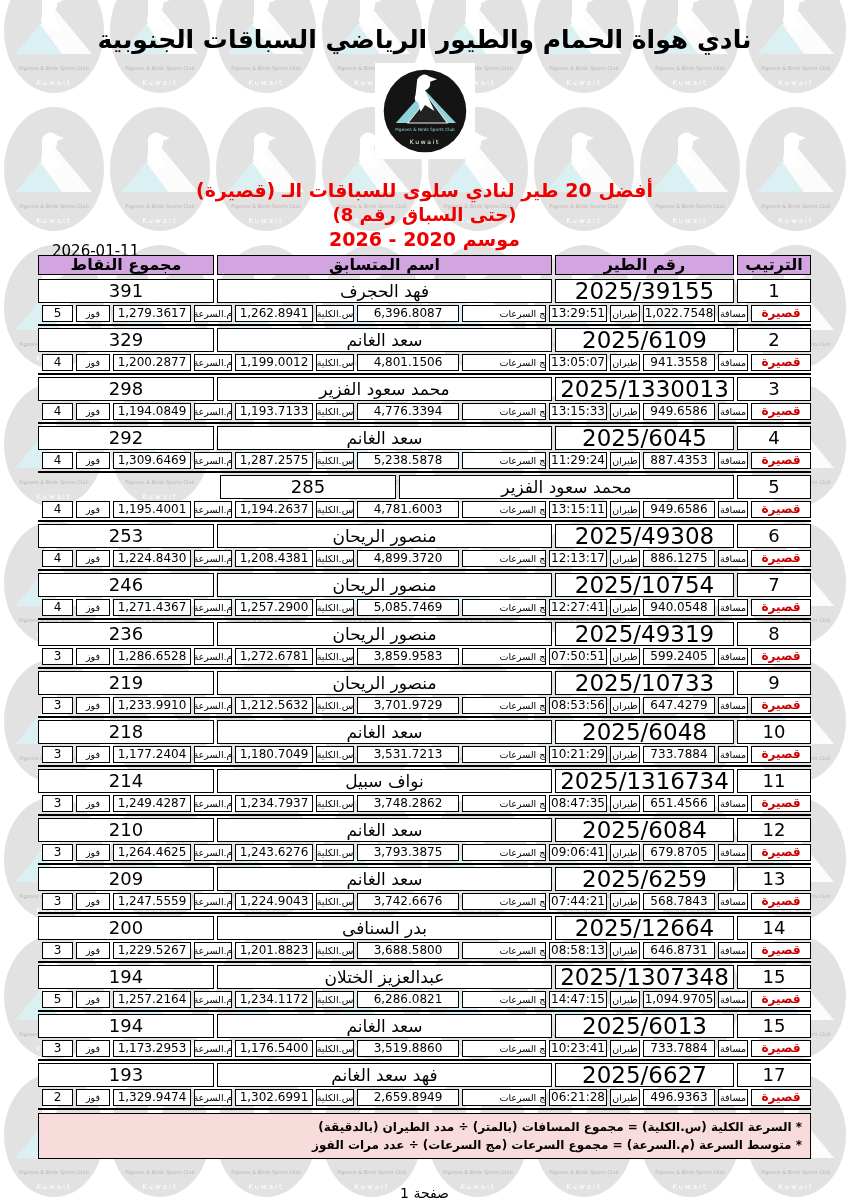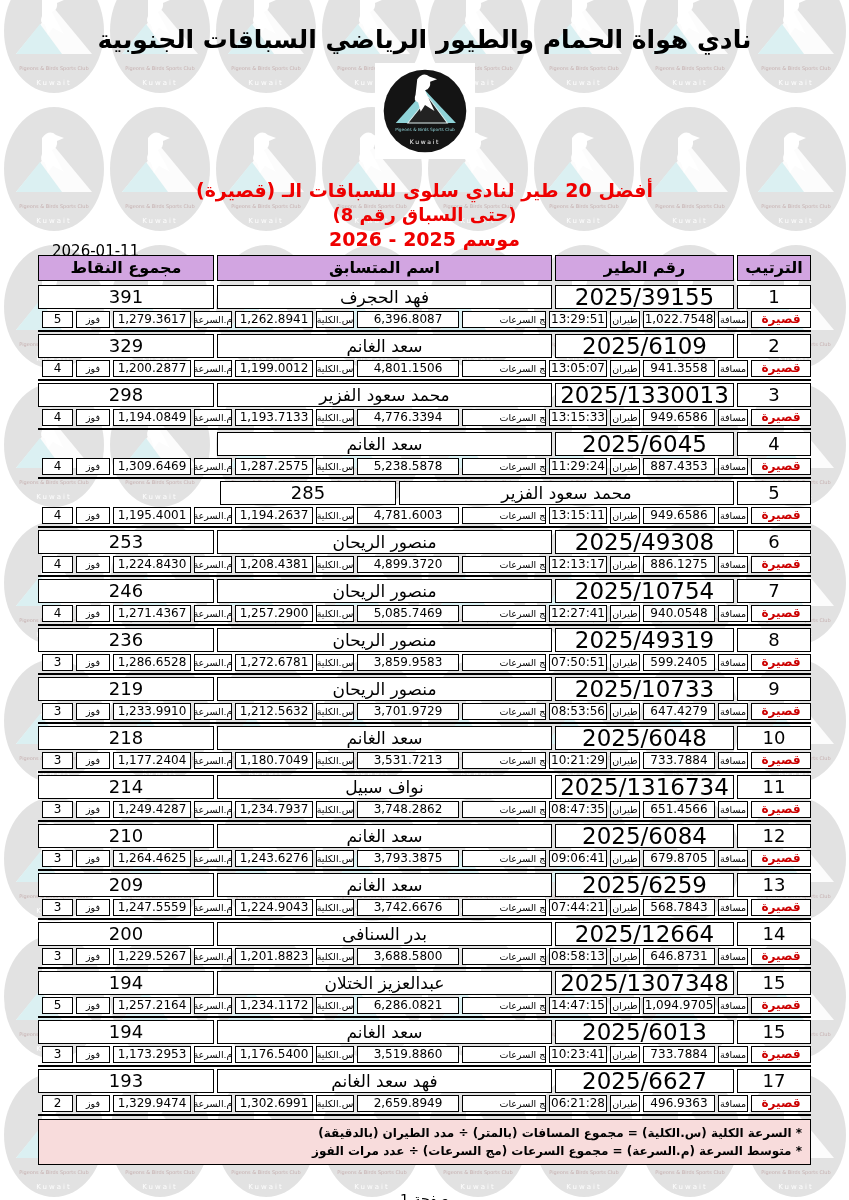--- a/index.html
+++ b/index.html
@@ -27,21 +27,21 @@
   .sub2{font-size:18px;margin-top:3px;}
   .sub3{font-size:19px;margin-top:3px;}
   .report-date{
     position:absolute;left:52px;top:216px;direction:ltr;
     font-size:15px;color:#000;
   }
   
   .results{width:773px;margin:5px auto 0 auto;direction:rtl;}
   .hdr-row{display:flex;gap:3px;margin-bottom:4px;}
   .hdr-cell{
-    background:#d2a5e1;border:1.6px solid #000;height:26px;
+    background:#d2a5e1;border:1.6px solid #000;height:20px;
     display:flex;align-items:center;justify-content:center;
     font-weight:bold;font-size:16px;color:#000;box-sizing:border-box;
   }
   .w-rank{width:74px;flex:none;}
   .w-bird{width:179px;flex:none;}
   .w-name{width:335px;flex:none;}
   .w-pts{width:176px;flex:none;}
   .entry{border-bottom:2.6px solid #000;padding-bottom:2px;margin-bottom:2px;}
   .main-row{display:flex;gap:3px;}
   .cell{
@@ -675,21 +675,21 @@
       <path d="M16 64 L50 26 L86 64 Z" fill="#8fd3d8"></path>
       <path d="M30 64 L54 34 L76 64 Z" fill="#222" stroke="#dfeff0" stroke-width="1.2"></path>
       <path d="M41 13 q7 -9 14 -3 l9 3 -8 3 q1 8 -6 10 l11 24 -11 -7 -5 8 -3 -11 q-6 -2 -3 -9 z" fill="#ffffff"></path>
       <text x="50" y="73" font-size="5" fill="#8fd3d8" text-anchor="middle">Pigeons &amp; Birds Sports Club</text>
       <text x="50" y="88" font-size="7" fill="#ffffff" text-anchor="middle" letter-spacing="2">Kuwait</text>
     </svg>
   </div>
 
   <div class="subtitle sub1">أفضل 20 طير لنادي سلوى للسباقات الـ (قصيرة)</div>
   <div class="subtitle sub2">(حتى السباق رقم 8)</div>
-  <div class="subtitle sub3">موسم 2025 - 2026</div>
+  <div class="subtitle sub3">موسم 2020 - 2026</div>
 
   <div class="report-date">2026-01-11</div>
 
   <div class="results">
     <div class="hdr-row">
       <div class="hdr-cell w-rank">الترتيب</div>
       <div class="hdr-cell w-bird">رقم الطير</div>
       <div class="hdr-cell w-name">اسم المتسابق</div>
       <div class="hdr-cell w-pts">مجموع النقاط</div>
     </div>
@@ -764,20 +764,21 @@
           <span class="dcell lbl dw-lbl-win">فوز</span>
           <span class="dcell val dw-val-win">4</span>
         </div>
       </div>
 
       <div class="entry">
         <div class="main-row">
           <div class="cell rank w-rank">4</div>
           <div class="cell bird w-bird">2025/6045</div>
           <div class="cell name w-name">سعد الغانم</div>
+          <div class="cell pts w-pts">292</div>
         </div>
         <div class="detail-row">
           <span class="dcell badge dw-badge">قصيرة</span>
           <span class="dcell lbl dw-lbl-s">مسافة</span>
           <span class="dcell val dw-val-dist">887.4353</span>
           <span class="dcell lbl dw-lbl-s">طيران</span>
           <span class="dcell val dw-val-time">11:29:24</span>
           <span class="dcell lbl dw-lbl-xl">مج السرعات</span>
           <span class="dcell val dw-val-sum">5,238.5878</span>
           <span class="dcell lbl dw-lbl-m">س.الكلية</span>

